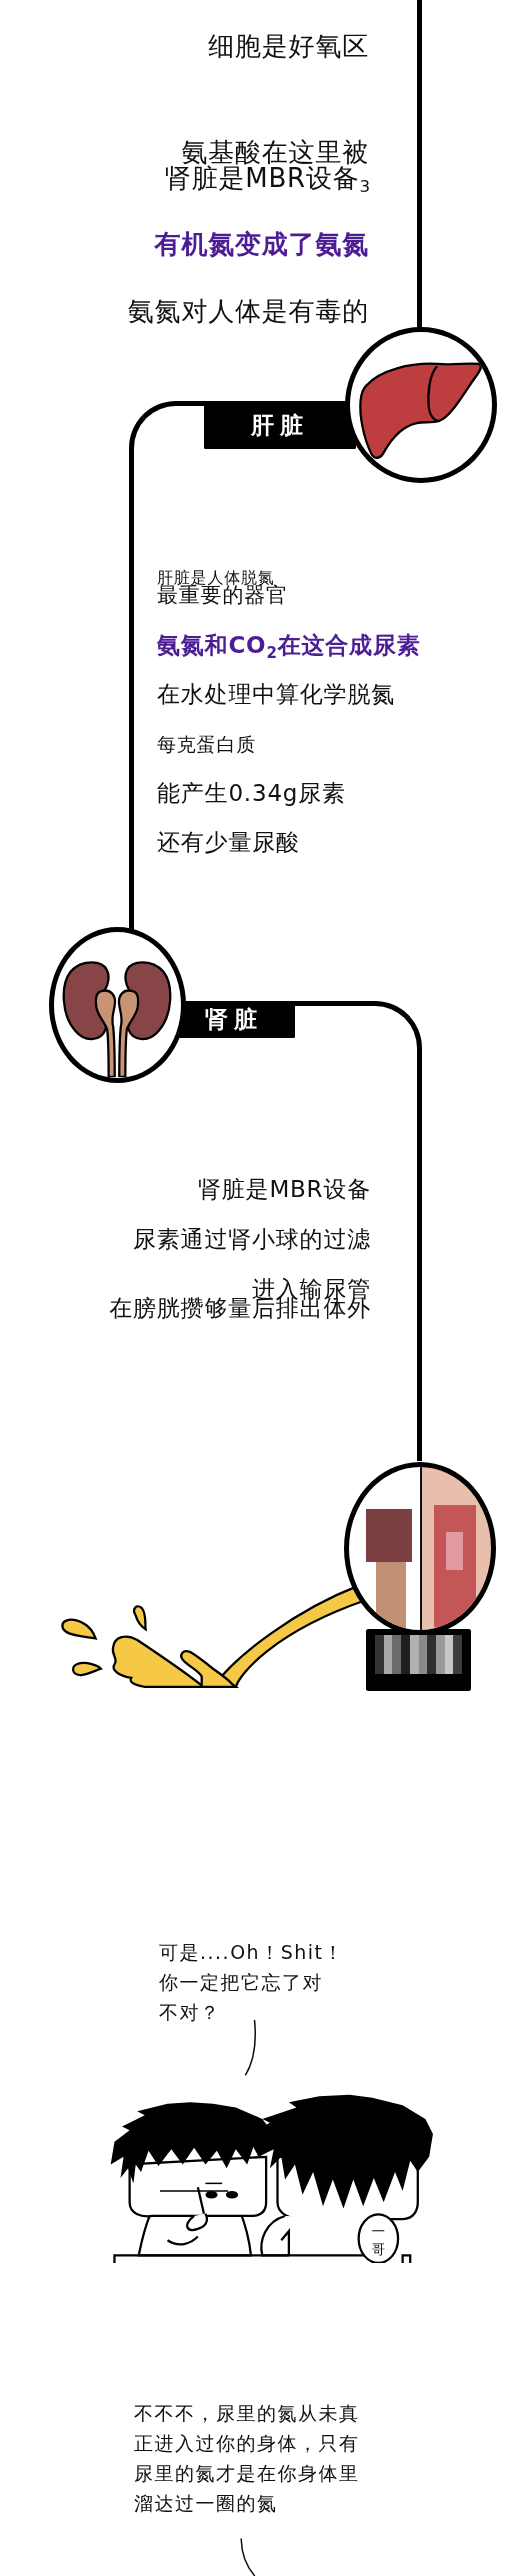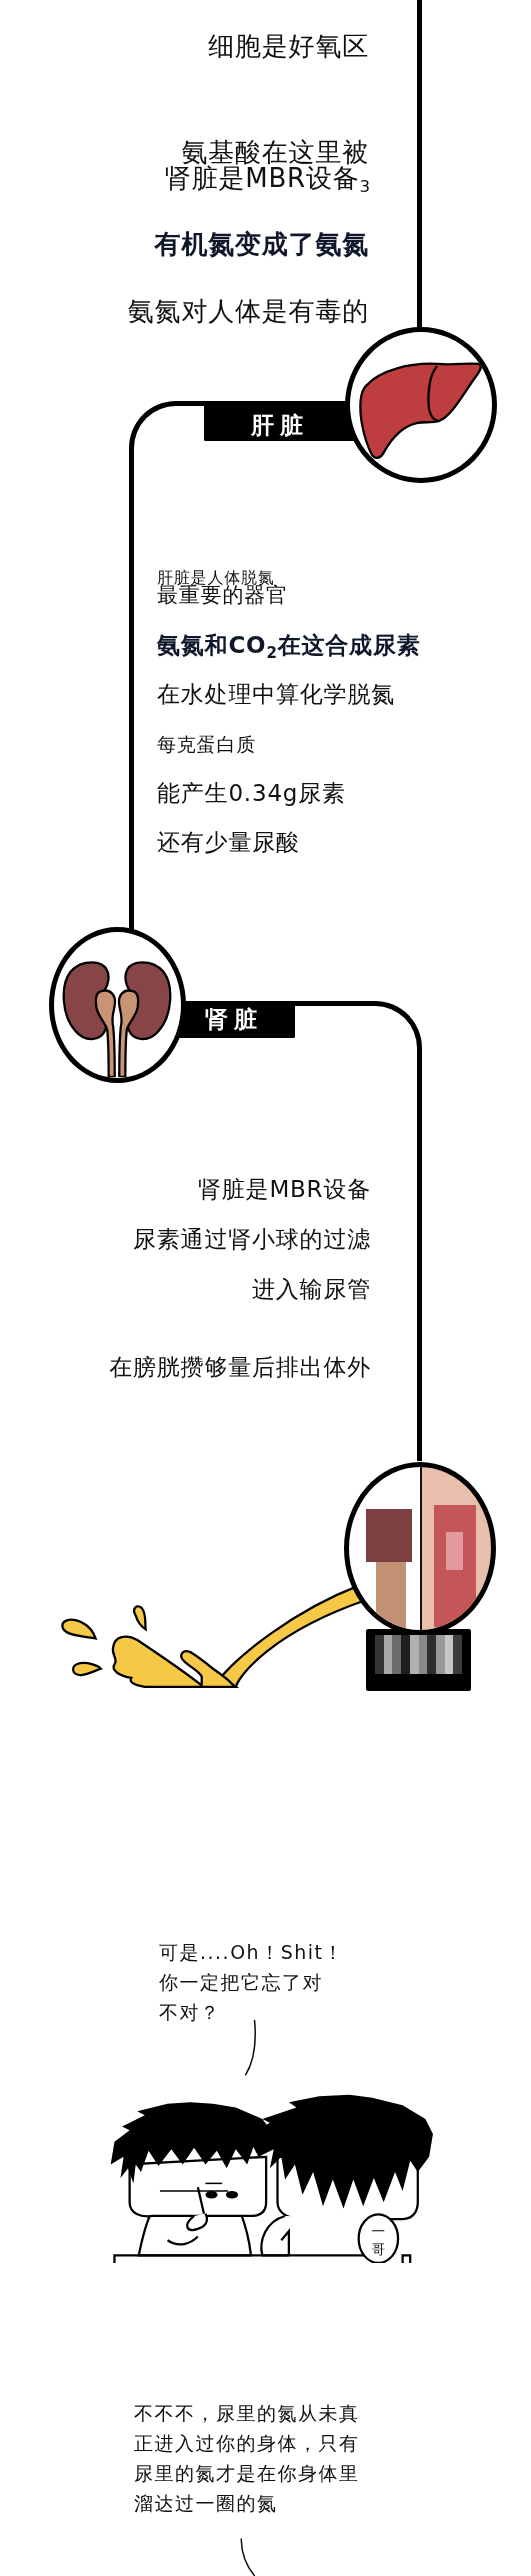--- a/index.html
+++ b/index.html
@@ -4,21 +4,21 @@
 <style>
   html, body { margin: 0; padding: 0; background: #ffffff; }
   body { width: 532px; height: 2576px; position: relative; overflow: hidden;
          font-family: "DejaVu Sans", "Liberation Sans", sans-serif; color: #111; }
   .abs { position: absolute; }
   .line-v { position: absolute; background: #000; width: 5.3px; }
   .line-h { position: absolute; background: #000; height: 5.3px; }
   .corner { position: absolute; border: 5.3px solid #000; box-sizing: border-box; }
   .txt { position: absolute; font-size: 26px; line-height: 33px; white-space: nowrap; letter-spacing: 0.8px; }
   .txt.right { text-align: left; }
-  .red { color: #0f172a; font-weight: bold; }
+  .red { color: #4c1d95; font-weight: bold; }
   .sub { font-size: 16.7px; vertical-align: -4.6px; }
   .label-box { position: absolute; background: #000; color: #fff; font-weight: bold; font-size: 23px;
                display: flex; align-items: center; justify-content: center; letter-spacing: 6px; border-radius: 1.5px; }
   .circle { position: absolute; border: 5.3px solid #000; border-radius: 50%; background: #fff; box-sizing: border-box; overflow: hidden; }
   .hand { position: absolute; font-family: "DejaVu Sans", sans-serif; font-size: 19px; line-height: 30px; white-space: pre; color: #111; letter-spacing: 1.5px; }
 </style>
 </head>
 <body>
 
 <div class="line-v" style="left:417px; top:0; height:346px;"></div>
@@ -30,21 +30,21 @@
     <span>肾脏是MBR设备</span><span class="sub">3</span>
   </div>
   <div class="txt right red" style="right:163px; top:228px;">有机氮变成了氨氮</div>
   <div class="txt right" style="right:163px; top:295px;">氨氮对人体是有毒的</div>
 </div>
 
 <div class="corner" style="left:129px; top:401px; width:53px; height:53px; border-right:none; border-bottom:none; border-top-left-radius:47px;"></div>
 <div class="line-h" style="left:181px; top:401px; width:61px;"></div>
 <div class="line-v" style="left:129px; top:451px; height:486px;"></div>
 
-<div class="label-box" style="left:204px; top:401px; width:152px; height:40px;align-items:flex-end;">
+<div class="label-box" style="left:204px; top:401px; width:152px; height:48px;">
   <span>肝脏</span>
 </div>
 
 <div class="circle" style="left:345px; top:327px; width:152px; height:156px;">
   <svg width="141" height="145" viewBox="0 0 186 191">
     <path d="M22 70 C40 50 80 40 115 42 C140 44 155 40 170 42 C175 44 172 50 168 56 C150 80 135 110 118 117 C108 120 98 118 88 120 C70 124 55 140 45 158 C40 168 32 168 28 160 C18 140 12 110 14 90 C15 80 17 75 22 70 Z" fill="#be3d3f" stroke="#000" stroke-width="3"></path>
     <path d="M115 45 C105 55 102 80 104 100 C106 112 112 118 118 117" fill="none" stroke="#000" stroke-width="3"></path>
   </svg>
 </div>
 
@@ -78,21 +78,21 @@
     <path d="M62 78 C75 74 82 84 80 96 C79 106 75 112 78 125 C80 145 80 170 80 191 L72 191 C72 170 72 145 70 128 C66 118 58 110 56 100 C54 88 55 80 62 78 Z" fill="#c99474" stroke="#000" stroke-width="3"></path>
 
     <path d="M104 78 C91 74 84 84 86 96 C87 106 91 112 88 125 C86 145 86 170 86 191 L94 191 C94 170 94 145 96 128 C100 118 108 110 110 100 C112 88 111 80 104 78 Z" fill="#c99474" stroke="#000" stroke-width="3"></path>
   </svg>
 </div>
 
 <div>
   <div class="txt right" style="right:161px; top:1173px; font-size:23px;">肾脏是MBR设备</div>
   <div class="txt right" style="right:161px; top:1223px; font-size:23px;">尿素通过肾小球的过滤</div>
   <div class="txt right" style="right:161px; top:1273px; font-size:23px;">进入输尿管</div>
-  <div class="txt right" style="right:161px; top:1351px; font-size:23px;">在膀胱攒够量后排出体外</div>
+  <div class="txt right" style="right:161px; top:1292px; font-size:23px;">在膀胱攒够量后排出体外</div>
 </div>
 
 <svg class="abs" style="left:46px; top:1549px;" width="319" height="144" viewBox="0 0 420 190">
   <path d="M413 48 C330 80 250 140 220 182 L250 182 C255 165 300 110 420 68 Z" fill="#f5c945" stroke="#000" stroke-width="3"></path>
   <path d="M205 180 C180 160 150 140 120 120 C105 112 90 115 88 130 C86 140 95 145 90 152 C84 160 98 168 112 170 C108 176 118 180 130 182 L250 182 L245 178 C240 172 230 165 220 158 C210 150 200 142 190 136 C180 132 175 140 180 146 C188 155 200 160 205 168 Z" fill="#f5c945" stroke="#000" stroke-width="3"></path>
   <path d="M22 105 C18 95 30 90 45 96 C58 102 62 110 65 118 C50 115 28 115 22 105 Z" fill="#f5c945" stroke="#000" stroke-width="3"></path>
   <path d="M118 88 C112 78 120 72 126 78 C132 85 130 95 131 106 C125 102 120 95 118 88 Z" fill="#f5c945" stroke="#000" stroke-width="3"></path>
   <path d="M36 162 C32 152 45 148 60 152 C68 154 70 156 72 158 C60 162 42 172 36 162 Z" fill="#f5c945" stroke="#000" stroke-width="3"></path>
 </svg>
 

